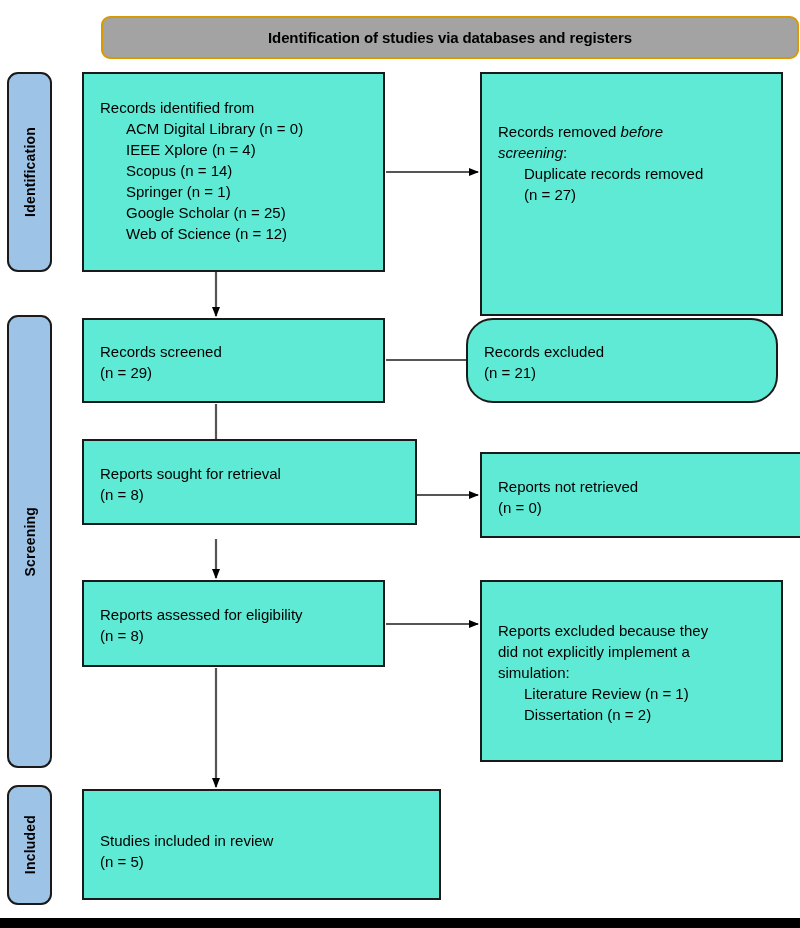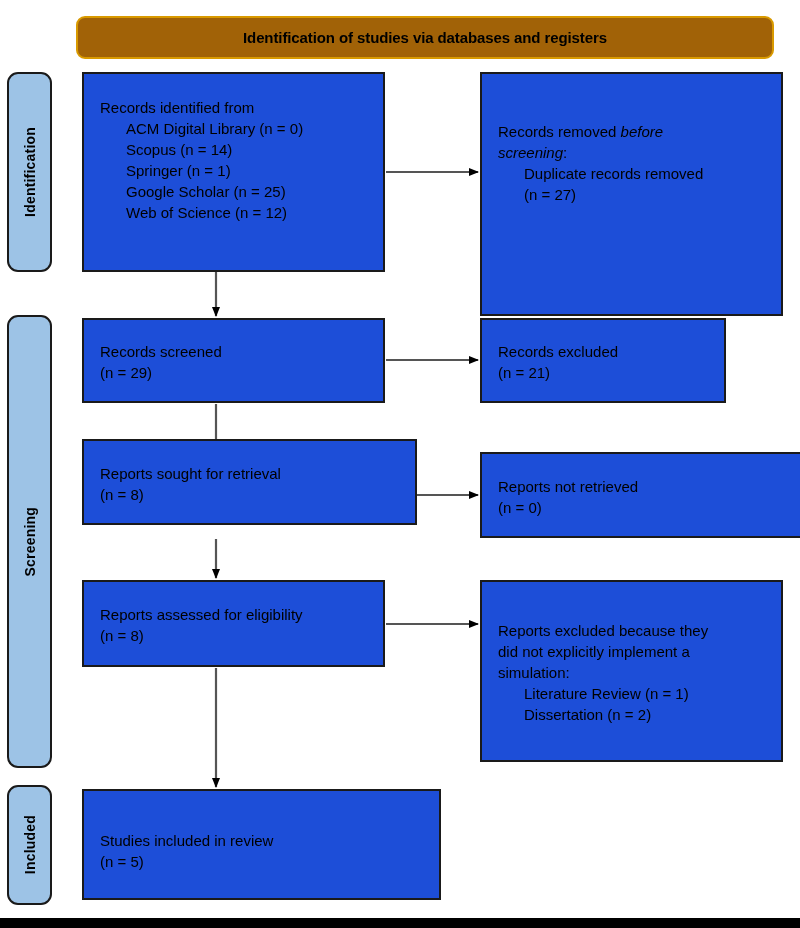--- a/index.html
+++ b/index.html
@@ -19,25 +19,25 @@
     position: absolute;
     left: 0;
     top: 0;
     width: 800px;
     height: 928px;
   }
 
   
   .banner {
     position: absolute;
-    left: 76px;
+    left: 101px;
     top: 16px;
     width: 698px;
     height: 43px;
-    background: #a16207;
+    background: #a3a3a3;
     border: 2px solid #D99A00;
     border-radius: 9px;
     box-sizing: border-box;
     display: flex;
     align-items: center;
     justify-content: center;
   }
   .banner-text {
     font-size: 15px;
     font-weight: bold;
@@ -66,21 +66,21 @@
     letter-spacing: 0.2px;
     white-space: nowrap;
   }
   #phase-identification { left: 7px;  top: 72px;  width: 45px; height: 200px; }
   #phase-screening      { left: 7px;  top: 315px; width: 45px; height: 453px; }
   #phase-included       { left: 7px;  top: 785px; width: 45px; height: 120px; }
 
   
   .box {
     position: absolute;
-    background: #1d4ed8;
+    background: #5eead4;
     border: 2px solid #1a1a1a;
     box-sizing: border-box;
     padding: 0;
   }
   .box-inner {
     position: absolute;
     left: 16px;
     right: 10px;
     font-size: 15px;
     line-height: 21px;
@@ -96,21 +96,21 @@
   
   #box-identified        { left: 82px;  top: 72px;  width: 303px; height: 200px; }
   #box-identified .box-inner  { top: 23px; }
 
   #box-removed           { left: 480px; top: 72px;  width: 303px; height: 244px; }
   #box-removed .box-inner     { top: 47px; }
 
   #box-screened          { left: 82px;  top: 318px; width: 303px; height: 85px; }
   #box-screened .box-inner    { top: 21px; }
 
-  #box-excluded          { left: 480px; top: 318px; width: 246px; height: 85px; }
+  #box-excluded          { left: 466px; top: 318px; width: 312px; height: 85px; border-radius: 27px; }
   #box-excluded .box-inner    { top: 21px; }
 
   #box-sought            { left: 82px;  top: 439px; width: 335px; height: 86px; }
   #box-sought .box-inner      { top: 22px; }
 
   #box-not-retrieved     { left: 480px; top: 452px; width: 349px; height: 86px; }
   #box-not-retrieved .box-inner { top: 22px; }
 
   #box-assessed          { left: 82px;  top: 580px; width: 303px; height: 87px; }
   #box-assessed .box-inner    { top: 22px; }
@@ -181,20 +181,21 @@
 
     <line x1="386" y1="624" x2="478" y2="624" stroke="#555555" stroke-width="2.2" marker-end="url(#arrow)"></line>
 
     <line x1="216" y1="668" x2="216" y2="787" stroke="#555555" stroke-width="2.2" marker-end="url(#arrow)"></line>
   </svg>
 
   <div class="box" id="box-identified">
     <div class="box-inner">
       <span class="ln">Records identified from</span>
       <span class="sub">ACM Digital Library (n = 0)</span>
+      <span class="sub">IEEE Xplore (n = 4)</span>
       <span class="sub">Scopus (n = 14)</span>
       <span class="sub">Springer (n = 1)</span>
       <span class="sub">Google Scholar (n = 25)</span>
       <span class="sub">Web of Science (n = 12)</span>
     </div>
   </div>
 
   <div class="box" id="box-removed">
     <div class="box-inner">
       <span class="ln"><span>Records removed </span><span class="ital">before</span></span>

